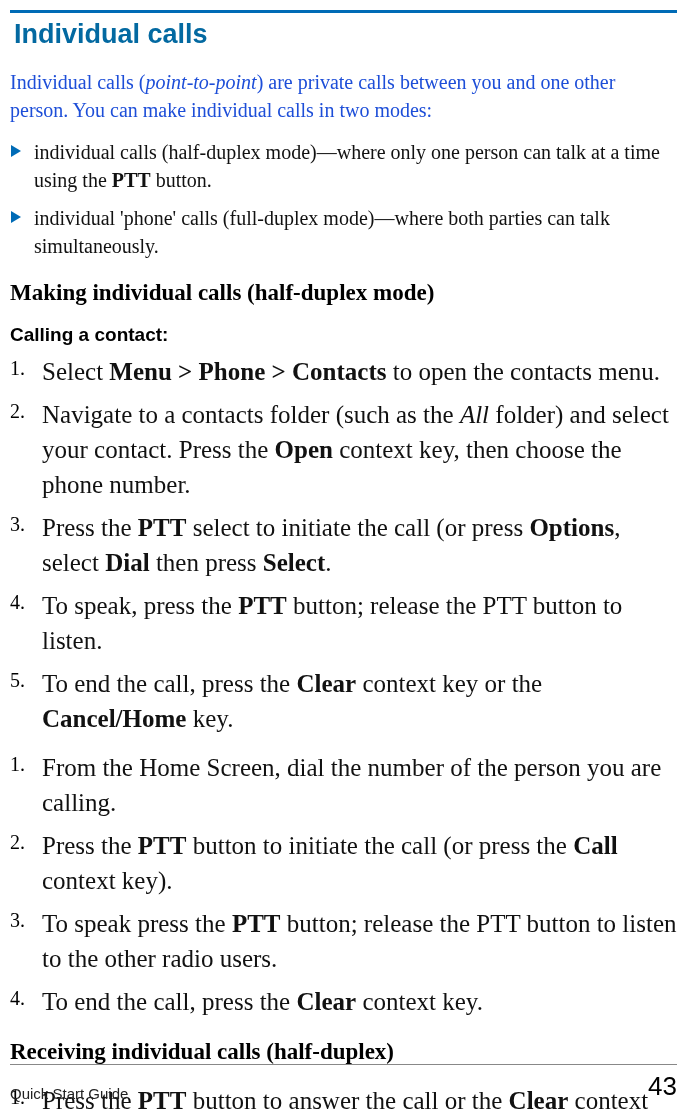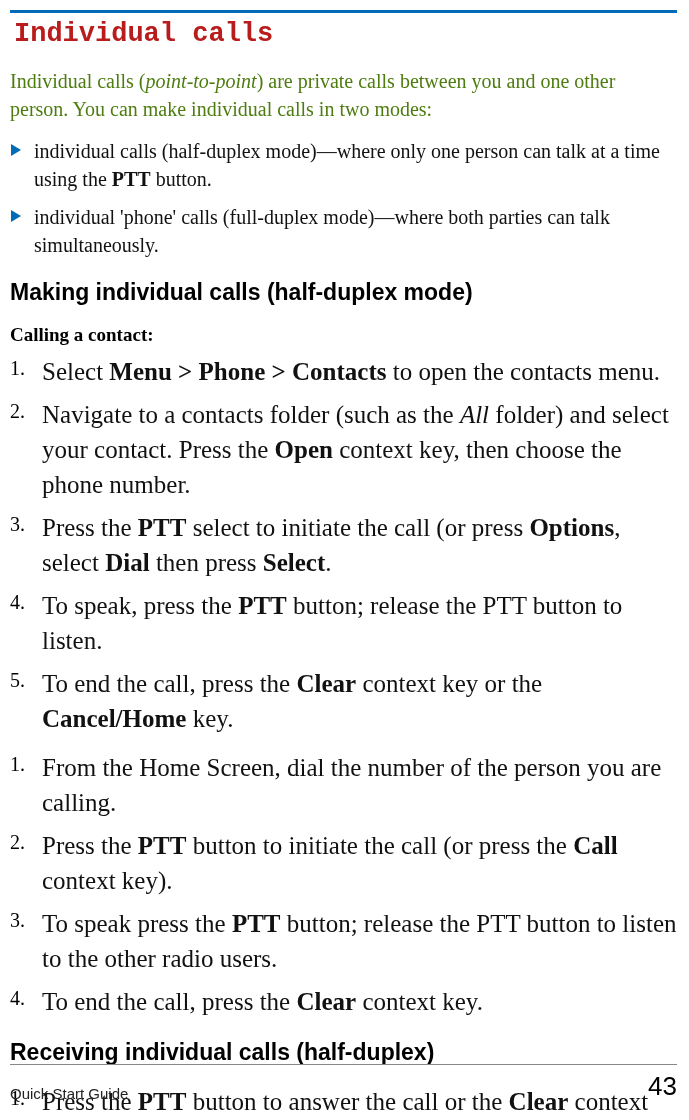--- a/index.html
+++ b/index.html
@@ -1,30 +1,30 @@
 <!DOCTYPE html>
 <html><head>
   <meta charset="utf-8">
   <style>
     * { box-sizing: border-box; margin: 0; padding: 0; }
     html, body { width: 689px; height: 1120px; background: #ffffff; }
     body { font-family: "Palatino Linotype", "Book Antiqua", Palatino, Georgia, serif; color: #000; position: relative; }
     .page { padding: 10px 12px 0 10px; }
-    .h1 { color: #b91c1c; font-family: Liberation Mono, monospace; font-weight: 700; font-size: 27px; border-top: 3px solid #006bb6; padding-top: 6px; padding-bottom: 8px; padding-left: 4px; margin-bottom: 10px; }
-    .body-text { font-size: 20px; line-height: 1.4; color: #4d7c0f; margin: 0 4px 14px 0; }
+    .h1 { color: #0369a1; font-family: Liberation Sans, sans-serif; font-weight: 700; font-size: 27px; border-top: 3px solid #006bb6; padding-top: 6px; padding-bottom: 8px; padding-left: 4px; margin-bottom: 10px; }
+    .body-text { font-size: 20px; line-height: 1.4; color: #1d4ed8; margin: 0 4px 14px 0; }
     .body-text .italic { font-style: italic; }
     .body-text .bold, .li-text .bold { font-weight: 700; }
     .li-text .italic { font-style: italic; }
     ul.bullets { list-style: none; padding: 0; margin: 0 0 18px 0; }
     ul.bullets li { display: flex; align-items: flex-start; gap: 12px; margin-bottom: 10px; }
     ul.bullets .bullet-icon { flex: 0 0 auto; width: 12px; display: flex; align-items: center; justify-content: center; margin-top: 7px; }
     ul.bullets .bullet-icon svg { display: block; }
     .li-text { font-size: 20px; line-height: 1.4; color: #111; flex: 1 1 auto; }
-    .h2 { font-family: Liberation Sans, sans-serif; font-weight: 700; font-size: 23px; color: #000; margin: 20px 0 18px 0; }
-    .h3 { font-family: Liberation Serif, serif; font-weight: 700; font-size: 19px; color: #000; margin: 8px 0 8px 0; }
+    .h2 { font-family: Liberation Serif, serif; font-weight: 700; font-size: 23px; color: #000; margin: 20px 0 18px 0; }
+    .h3 { font-family: Liberation Sans, sans-serif; font-weight: 700; font-size: 19px; color: #000; margin: 8px 0 8px 0; }
     ol.steps { list-style: none; padding: 0; margin: 0 0 14px 0; }
     ol.steps li { display: flex; align-items: flex-start; gap: 10px; margin-bottom: 8px; }
     ol.steps .num { flex: 0 0 22px; font-size: 20px; line-height: 1.4; }
     ol.steps .li-text { font-size: 25px; line-height: 1.4; }
     .footer { position: absolute; left: 10px; right: 12px; bottom: 18px; display: flex; justify-content: space-between; align-items: flex-end; border-top: 1px solid #888; padding-top: 6px; gap: 29px; }
     .footer .guide { font-family: Arial, Helvetica, sans-serif; font-size: 15px; color: #222; }
     .footer .pagenum { font-family: Arial, Helvetica, sans-serif; font-size: 26px; color: #000; font-weight: 400; }
   </style>
 </head>
 <body>

